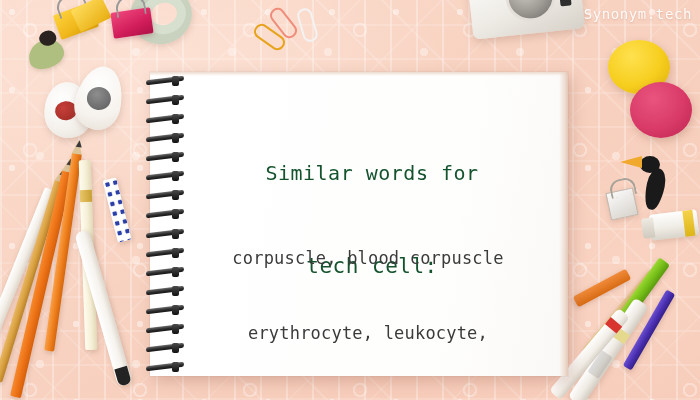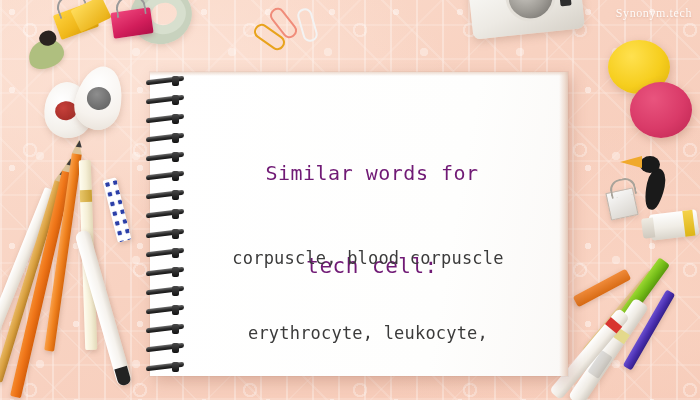--- a/index.html
+++ b/index.html
@@ -117,21 +117,21 @@
     background: linear-gradient(180deg, #4a4a4a, #111);
   }
 
   
   .title-wrap {
     position: absolute;
     left: 186px;
     top: 96px;
     width: 372px;
     text-align: center;
-    color: #701a75;
+    color: #14532d;
     font-size: 20px;
     line-height: 31px;
     letter-spacing: .5px;
     white-space: pre;
   }
   .title-line2 { font-size: 21px; }
 
   .words {
     position: absolute;
     left: 178px;
@@ -144,24 +144,23 @@
     letter-spacing: .2px;
     white-space: pre;
   }
 
   
   .watermark {
     position: absolute;
     right: 8px;
     top: 6px;
     color: rgba(255,255,255,.92);
-    font-size: 12px;
+    font-size: 14px;
     letter-spacing: .6px;
     text-shadow: 0 1px 2px rgba(180,120,95,.35);
-    font-family: Liberation Serif, serif;
   }
 
   
   .obj { position: absolute; }
 
   
   .tape-roll {
     left: 130px; top: -14px;
     width: 62px; height: 58px;
     border-radius: 50%;

